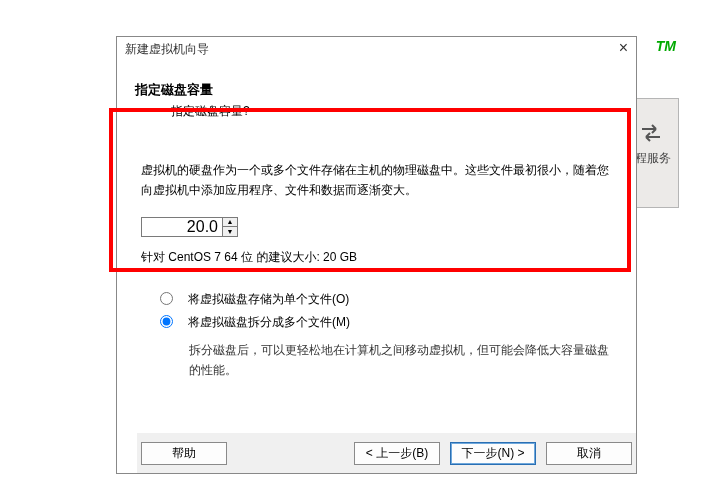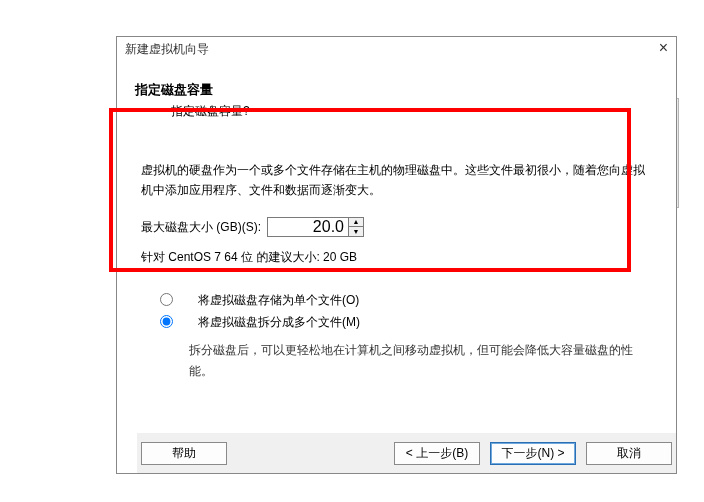--- a/index.html
+++ b/index.html
@@ -2,41 +2,41 @@
 <html><head>
 <meta charset="utf-8">
 <style>
   html,body{margin:0;padding:0;font-family:"Microsoft YaHei","SimSun",Arial,sans-serif;font-size:12px;color:#000;background:#fff;}
   .stage{position:relative;width:704px;height:502px;overflow:hidden;}
   .tm{position:absolute;top:38px;right:28px;color:#00a900;font-style:italic;font-weight:bold;font-size:14px;}
   .side-box{position:absolute;top:98px;right:25px;width:55px;height:108px;border:1px solid #b5b5b5;background:#eceae8;display:flex;flex-direction:column;align-items:center;justify-content:center;gap:6px;color:#333;}
   .side-icon svg{display:block;}
   .side-label{font-size:12px;color:#444;}
   
-  .dialog{position:absolute;left:116px;top:36px;width:561px;height:438px;border:1px solid #888;background:#fff;box-sizing:border-box;}
+  .dialog{position:absolute;left:116px;top:36px;width:521px;height:438px;border:1px solid #888;background:#fff;box-sizing:border-box;}
   .titlebar{padding:4px 8px 2px 8px;font-size:12px;color:#333;}
   .close-x{position:absolute;top:4px;right:8px;font-size:16px;line-height:14px;color:#333;cursor:pointer;}
   .header{padding:4px 18px 2px 18px;margin-top:17px;}
   .header .hd-title{font-weight:bold;font-size:13px;}
   .header .hd-sub{padding-left:36px;padding-top:4px;}
   .body{position:relative;padding:12px 24px 0 24px;line-height:1.7;}
   .desc{margin-top:26px;}
   .size-row{margin-top:16px;display:flex;align-items:center;gap:6px;}
   .size-label{}
   .spin{display:inline-flex;align-items:stretch;height:20px;}
   .spin input{width:72px;height:18px;border:1px solid #7a7a7a;text-align:right;padding:0 4px;font-size:16px;box-sizing:content-box;}
   .spin-btns{display:flex;flex-direction:column;width:14px;border:1px solid #7a7a7a;border-left:none;}
   .spin-btns button{flex:1;padding:0;border:none;background:#f0f0f0;font-size:7px;line-height:8px;cursor:pointer;}
   .spin-btns button:first-child{border-bottom:1px solid #7a7a7a;}
   .reco{margin-top:10px;}
   
   .red-box{position:absolute;left:-8px;top:-14px;width:522px;height:164px;border:4px solid #ff0000;pointer-events:none;box-sizing:border-box;}
   
   .radios{margin-top:22px;padding-left:14px;}
-  .opt{display:flex;align-items:flex-start;gap:22px;margin-top:2px;}
+  .opt{display:flex;align-items:flex-start;gap:12px;margin-top:2px;}
   .opt input{margin-top:3px;}
   .opt-note{padding-left:34px;margin-top:8px;color:#333;max-width:460px;}
   
   .footer{position:absolute;left:0;right:0;bottom:0;height:40px;border-top:none;background:#f0f0f0;display:flex;align-items:center;padding:0 4px;gap:10px;margin-left:20px;}
   .footer .spacer{flex:1;}
   .btn{min-width:86px;height:23px;border:1px solid #8a8a8a;background:#fdfdfd;font-size:12px;cursor:pointer;display:inline-flex;align-items:center;justify-content:center;box-sizing:border-box;}
   .btn.primary{border:1px solid #2a6fb3;box-shadow:inset 0 0 0 1px #6fa8dc;}
 </style>
 </head>
 <body>
@@ -62,21 +62,20 @@
       <div class="hd-title">指定磁盘容量</div>
       <div class="hd-sub">指定磁盘容量?</div>
     </div>
 
     <div class="body">
       <div class="red-box"></div>
 
       <div class="desc">虚拟机的硬盘作为一个或多个文件存储在主机的物理磁盘中。这些文件最初很小，随着您向虚拟机中添加应用程序、文件和数据而逐渐变大。</div>
 
       <div class="size-row">
-        <span class="size-label">最大磁盘大小 (GB)(S):</span>
         <span class="spin">
           <input type="text" value="20.0" style="">
           <span class="spin-btns">
             <button>▲</button>
             <button>▼</button>
           </span>
         </span>
       </div>
 
       <div class="reco">针对 CentOS 7 64 位 的建议大小: 20 GB</div>

